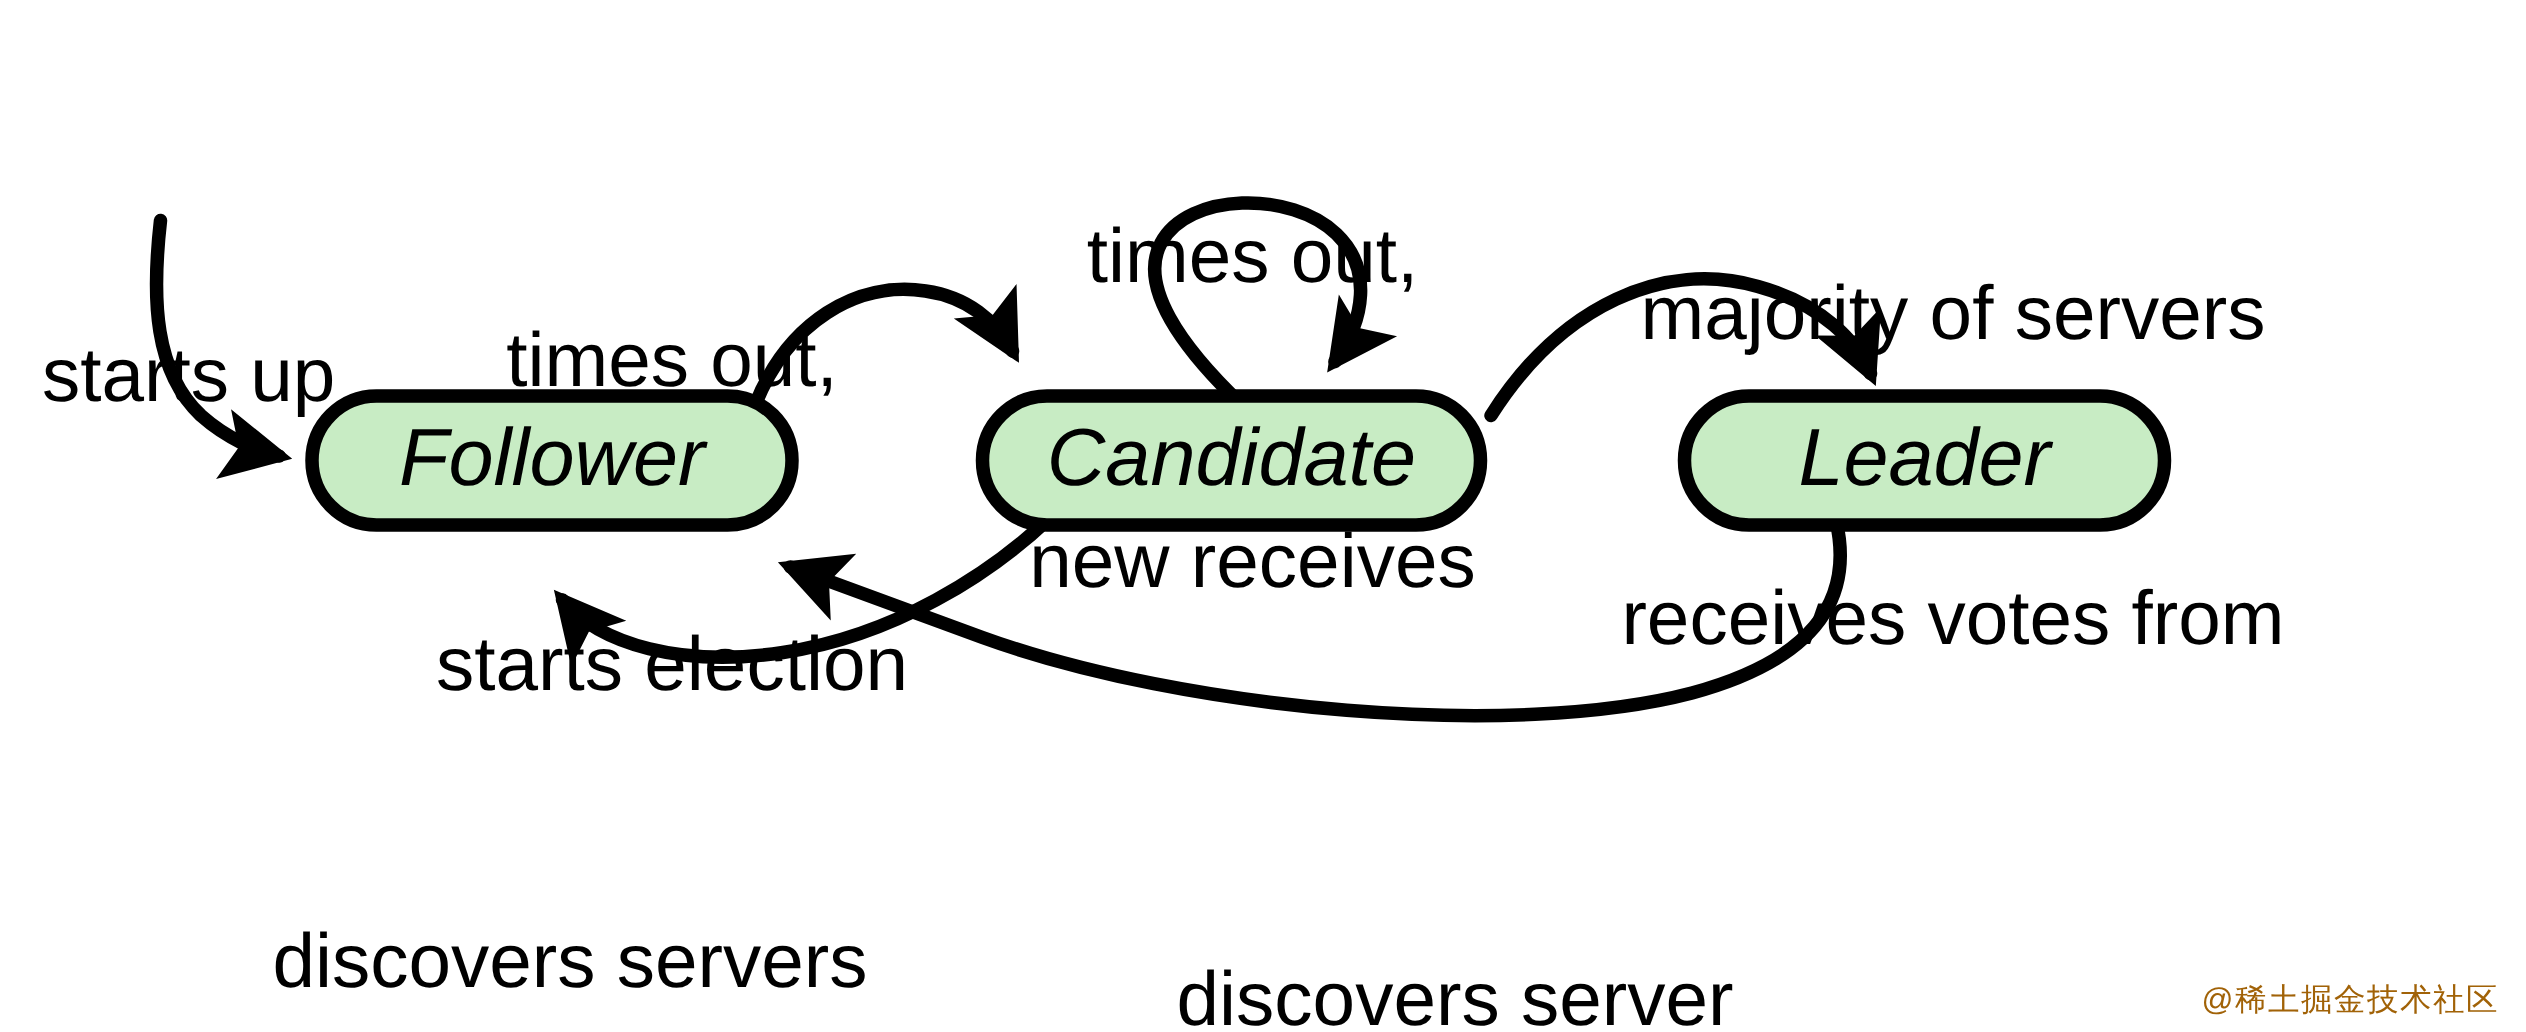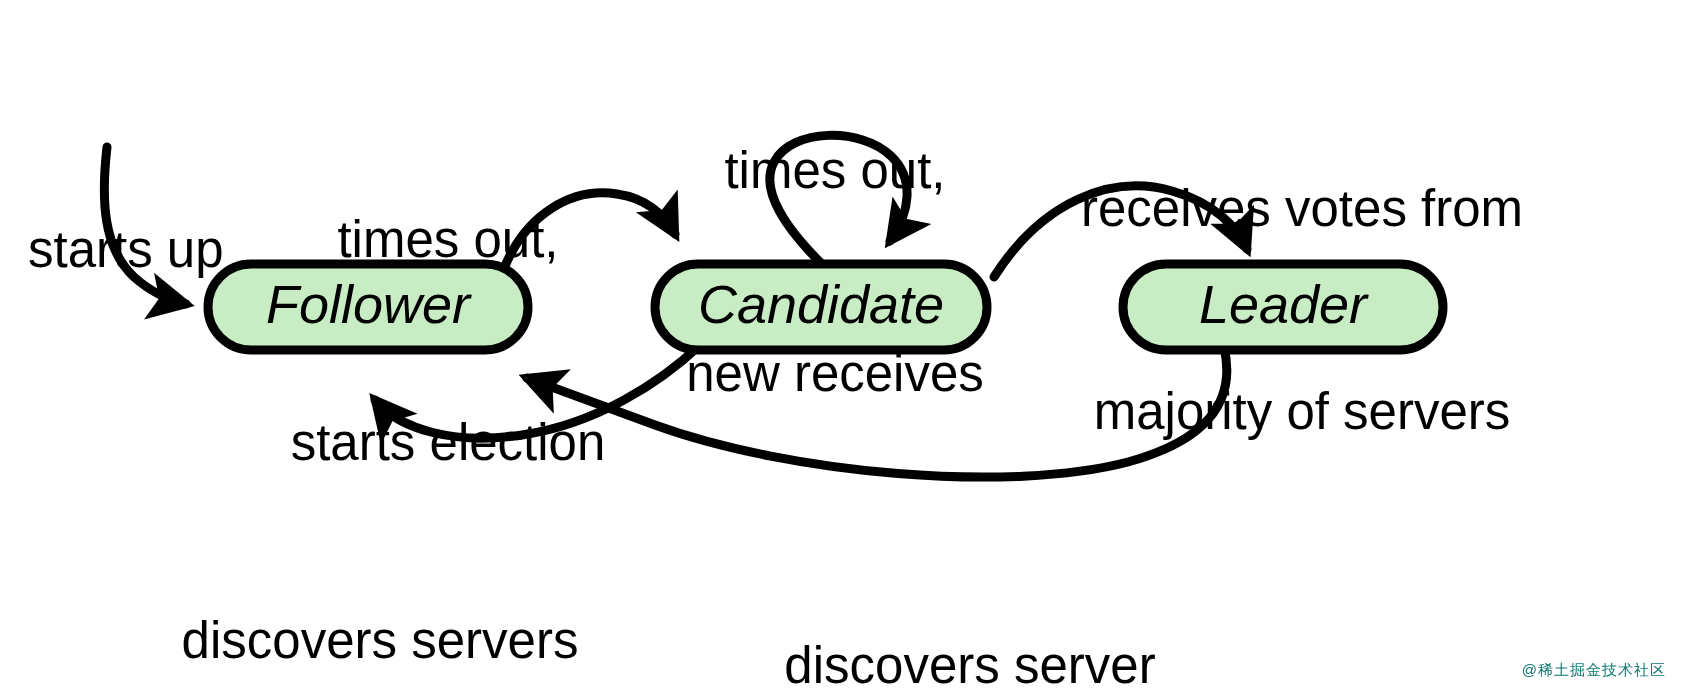--- a/index.html
+++ b/index.html
@@ -55,22 +55,22 @@
     white-space: pre;
     color: #000000;
   }
   .edge-label.center { text-align: center; }
   .edge-label.left { text-align: center; }
   .watermark {
     position: absolute;
     right: 18px;
     bottom: 8px;
     font-family: "Liberation Sans", sans-serif;
-    font-size: 15px;
-    color: #0f766e;
+    font-size: 21px;
+    color: #a16207;
     letter-spacing: 1px;
     white-space: nowrap;
   }
 </style>
 </head>
 <body>
 
 <div id="stage">
 
   <svg id="diagram-svg" viewBox="0 0 1684 688">
@@ -116,22 +116,22 @@
     <div>times out,</div>
     <div>starts election</div>
   </div>
 
   <div class="edge-label center" style="left:655px; top:1px; width:360px;">
     <div>times out,</div>
     <div>new receives</div>
   </div>
 
   <div class="edge-label center" style="left:1032px; top:39px; width:540px;">
+    <div>majority of servers</div>
     <div>receives votes from</div>
-    <div>majority of servers</div>
   </div>
 
   <div class="edge-label center" style="left:120px; top:471px; width:520px;">
     <div>discovers servers</div>
     
   </div>
 
   <div class="edge-label center" style="left:735px; top:496px; width:470px;">
     <div>discovers server</div>
     

